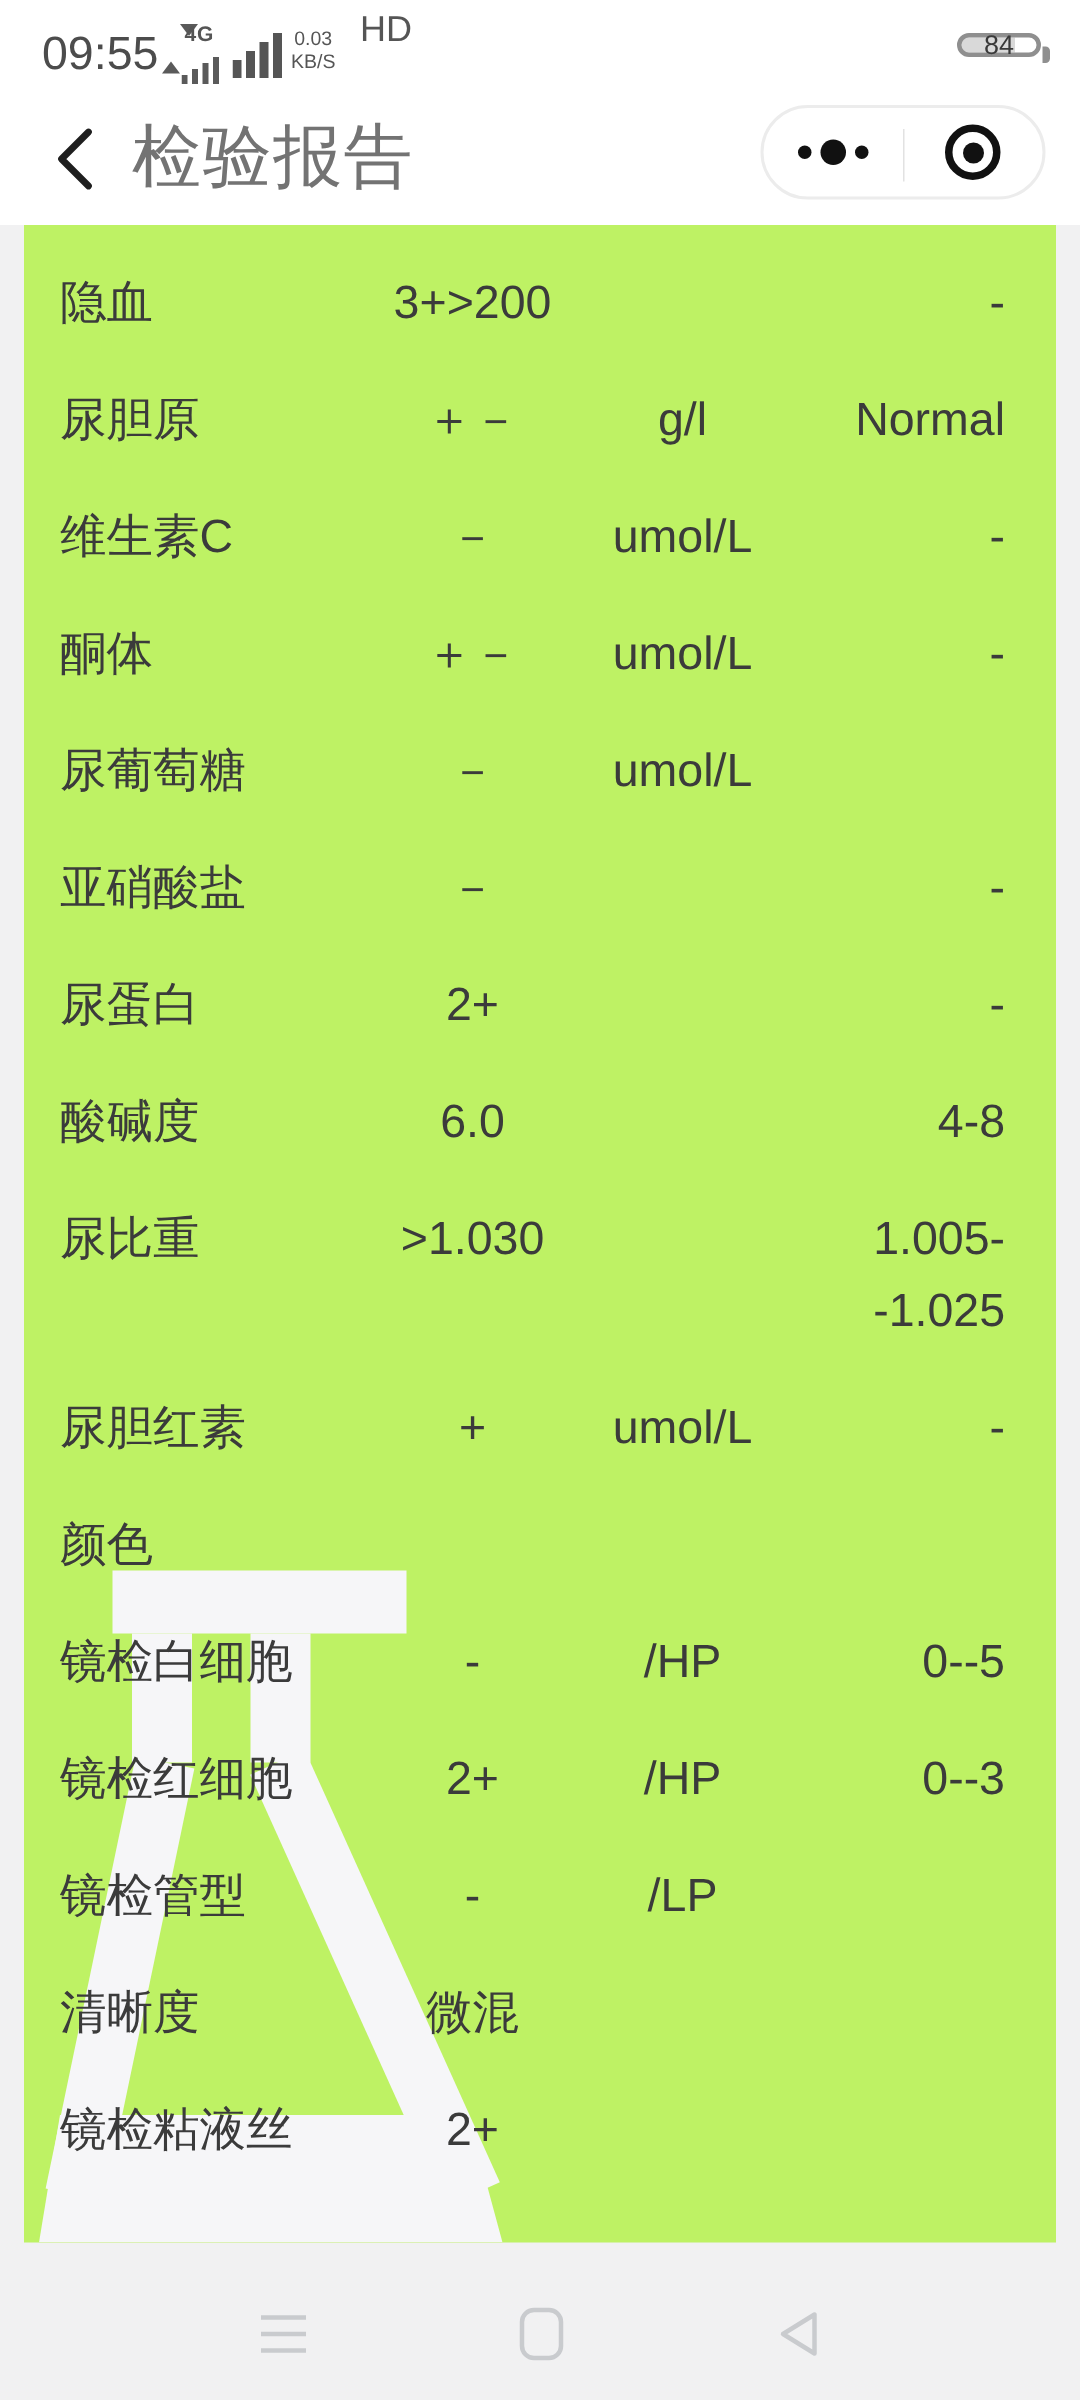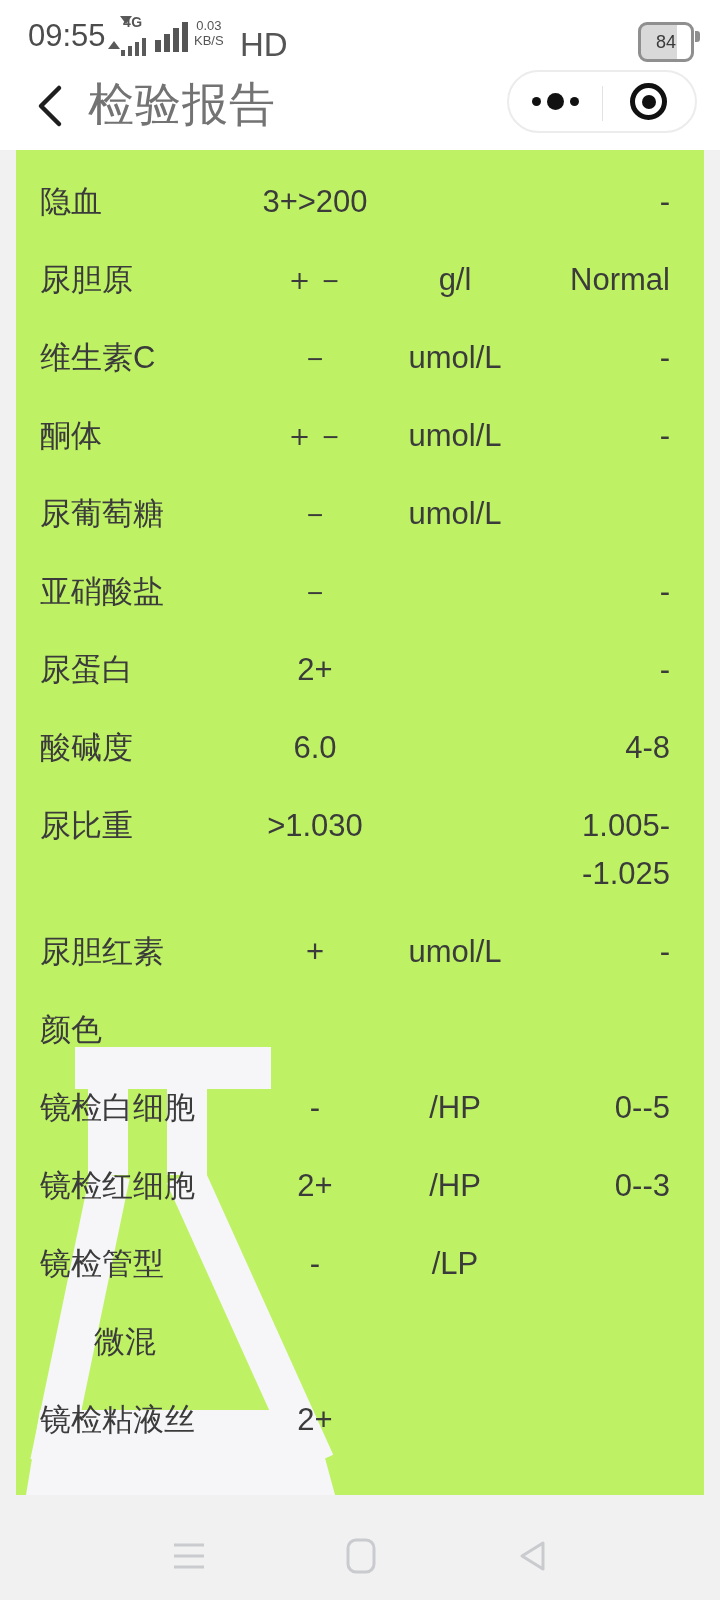--- a/index.html
+++ b/index.html
@@ -11,22 +11,22 @@
   .status-bar { position:absolute; top:0; left:0; right:0; height:62px; color:#4c4c4c; }
   .time { position:absolute; left:28px; top:18px; font-size:31px; color:#4c4c4c; }
   .net-cluster { position:absolute; left:108px; top:14px; width:150px; height:44px; }
   .updown { position:absolute; left:0; top:10px; }
   .updown .up { width:0; height:0; border-left:6px solid transparent; border-right:6px solid transparent; border-bottom:8px solid #5a5a5a; margin-bottom:3px; }
   .updown .down { width:0; height:0; border-left:6px solid transparent; border-right:6px solid transparent; border-top:8px solid #5a5a5a; }
   .fourg { position:absolute; left:15px; top:0; font-size:14px; font-weight:bold; color:#555; letter-spacing:0.5px; }
   .bars-sm { position:absolute; left:13px; top:24px; }
   .bars-lg { position:absolute; left:47px; top:8px; }
   .rate { position:absolute; left:86px; top:4px; font-size:13px; line-height:15px; color:#555; text-align:center; }
-  .hd { position:absolute; left:240px; top:26px; font-size:33px; color:#555; }
-  .battery { position:absolute; right:26px; top:22px; width:56px; height:40px; border:3px solid #8f8f8f; border-radius:9px; background:linear-gradient(to right,#d9d9d9 0 72%,#ffffff 72%); display:flex; align-items:center; justify-content:center; }
+  .hd { position:absolute; left:240px; top:6px; font-size:24px; color:#555; }
+  .battery { position:absolute; right:26px; top:22px; width:56px; height:16px; border:3px solid #8f8f8f; border-radius:9px; background:linear-gradient(to right,#d9d9d9 0 72%,#ffffff 72%); display:flex; align-items:center; justify-content:center; }
   .battery-nub { position:absolute; right:20px; top:31px; width:5px; height:11px; background:#8f8f8f; border-radius:0 3px 3px 0; }
   .battery .pct { font-size:18px; color:#3a3a3a; }
 
   
   .header { position:absolute; top:62px; left:0; right:0; height:88px; background:#fff; }
   .back-btn { position:absolute; left:30px; top:20px; width:40px; height:48px; display:flex; align-items:center; justify-content:center; }
   .page-title { position:absolute; left:88px; top:12px; font-size:46px; color:#737373; letter-spacing:1px; }
   .capsule { position:absolute; right:23px; top:8px; width:190px; height:63px; background:#fff; border:2px solid #ececec; border-radius:33px; }
   .capsule .divider { position:absolute; left:50%; top:14px; width:1px; height:35px; background:#e2e2e2; }
   .more-btn { position:absolute; left:0; top:0; width:50%; height:100%; display:flex; align-items:center; justify-content:center; gap:6px; }
@@ -218,20 +218,21 @@
   </div>
 
   <div class="trow">
     <span class="c-name">镜检管型</span>
     <span class="c-result">-</span>
     <span class="c-unit">/LP</span>
     <span class="c-ref"></span>
   </div>
 
   <div class="trow">
+    <span class="c-name">清晰度</span>
     <span class="c-result">微混</span>
     <span class="c-unit"></span>
     <span class="c-ref"></span>
   </div>
 
   <div class="trow">
     <span class="c-name">镜检粘液丝</span>
     <span class="c-result">2+</span>
     <span class="c-unit"></span>
     <span class="c-ref"></span>

